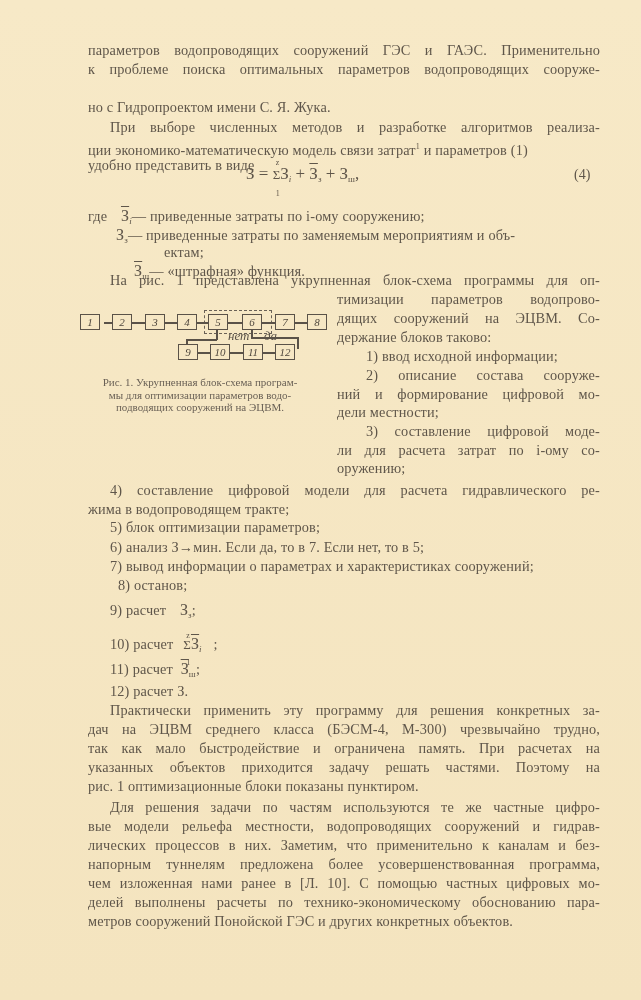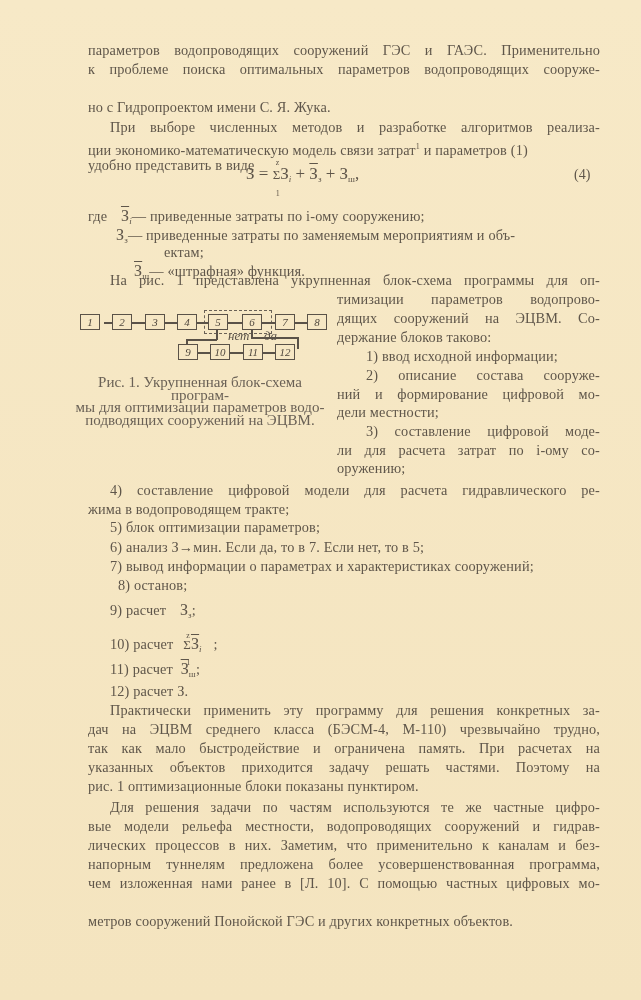--- a/index.html
+++ b/index.html
@@ -18,21 +18,21 @@
   .eq { position:absolute; font-size:17px; }
   .eqnum { position:absolute; font-size:14px; }
   .sigma { position:relative; display:inline-block; font-size:13px; }
   .lim { position:absolute; font-size:8px; left:3px; }
   
   .box { position:absolute; width:18px; height:14px; border:1.5px solid #5a5248; font-size:11px; font-style:italic; text-align:center; line-height:14px; color:#4f473d; background:#f6e7c4; }
   .hl { position:absolute; height:1.5px; background:#5a5248; }
   .vl { position:absolute; width:1.5px; background:#5a5248; }
   .dash { position:absolute; border:1px dashed #6a6156; }
   .figlbl { position:absolute; font-size:13px; font-style:italic; color:#5a5248; }
-  .caption { position:absolute; font-size:15px; line-height:12.5px; text-align:center; width:250px; color:#6a6156; }
+  .caption { position:absolute; font-size:11px; line-height:12.5px; text-align:center; width:250px; color:#6a6156; }
 </style>
 </head>
 <body>
 
 <div class="page">
 
   <div class="line just" style="left:88px;top:41px;width:512px;">параметров водопроводящих сооружений ГЭС и ГАЭС. Применительно</div>
   <div class="line just" style="left:88px;top:60px;width:512px;">к проблеме поиска оптимальных параметров водопроводящих сооруже-</div>
   <div class="line" style="left:88px;top:98px;">но с Гидропроектом имени С. Я. Жука.</div>
 
@@ -133,25 +133,26 @@
     <span class="sigma" style="margin-left:6px;"><span class="lim" style="top:-9px;">z</span>Σ<span class="lim" style="top:18px;">1</span></span><span class="ovl" style="font-size:16px;">З</span><sub class="ital">i</sub>
     <span style="margin-left:8px;">;</span>
   </div>
   <div class="line" style="left:110px;top:659px;">
     <span>11) расчет</span>
     <span class="ovl" style="margin-left:4px;font-size:16px;">З</span><sub>ш</sub><span>;</span>
   </div>
   <div class="line" style="left:110px;top:682px;">12) расчет З.</div>
 
   <div class="line just" style="left:110px;top:701px;width:490px;">Практически применить эту программу для решения конкретных за-</div>
-  <div class="line just" style="left:88px;top:720px;width:512px;">дач на ЭЦВМ среднего класса (БЭСМ-4, М-110) чрезвычайно трудно,</div>
+  <div class="line just" style="left:88px;top:720px;width:512px;">дач на ЭЦВМ среднего класса (БЭСМ-4, М-300) чрезвычайно трудно,</div>
   <div class="line just" style="left:88px;top:739px;width:512px;">так как мало быстродействие и ограничена память. При расчетах на</div>
   <div class="line just" style="left:88px;top:758px;width:512px;">указанных объектов приходится задачу решать частями. Поэтому на</div>
   <div class="line" style="left:88px;top:777px;">рис. 1 оптимизационные блоки показаны пунктиром.</div>
 
   <div class="line just" style="left:110px;top:798px;width:490px;">Для решения задачи по частям используются те же частные цифро-</div>
   <div class="line just" style="left:88px;top:817px;width:512px;">вые модели рельефа местности, водопроводящих сооружений и гидрав-</div>
   <div class="line just" style="left:88px;top:836px;width:512px;">лических процессов в них. Заметим, что применительно к каналам и без-</div>
   <div class="line just" style="left:88px;top:855px;width:512px;">напорным туннелям предложена более усовершенствованная программа,</div>
   <div class="line just" style="left:88px;top:874px;width:512px;">чем изложенная нами ранее в [Л. 10]. С помощью частных цифровых мо-</div>
+  <div class="line just" style="left:88px;top:893px;width:512px;">делей выполнены расчеты по технико-экономическому обоснованию пара-</div>
   <div class="line" style="left:88px;top:912px;">метров сооружений Понойской ГЭС и других конкретных объектов.</div>
 
 </div>
 
 </body></html>

